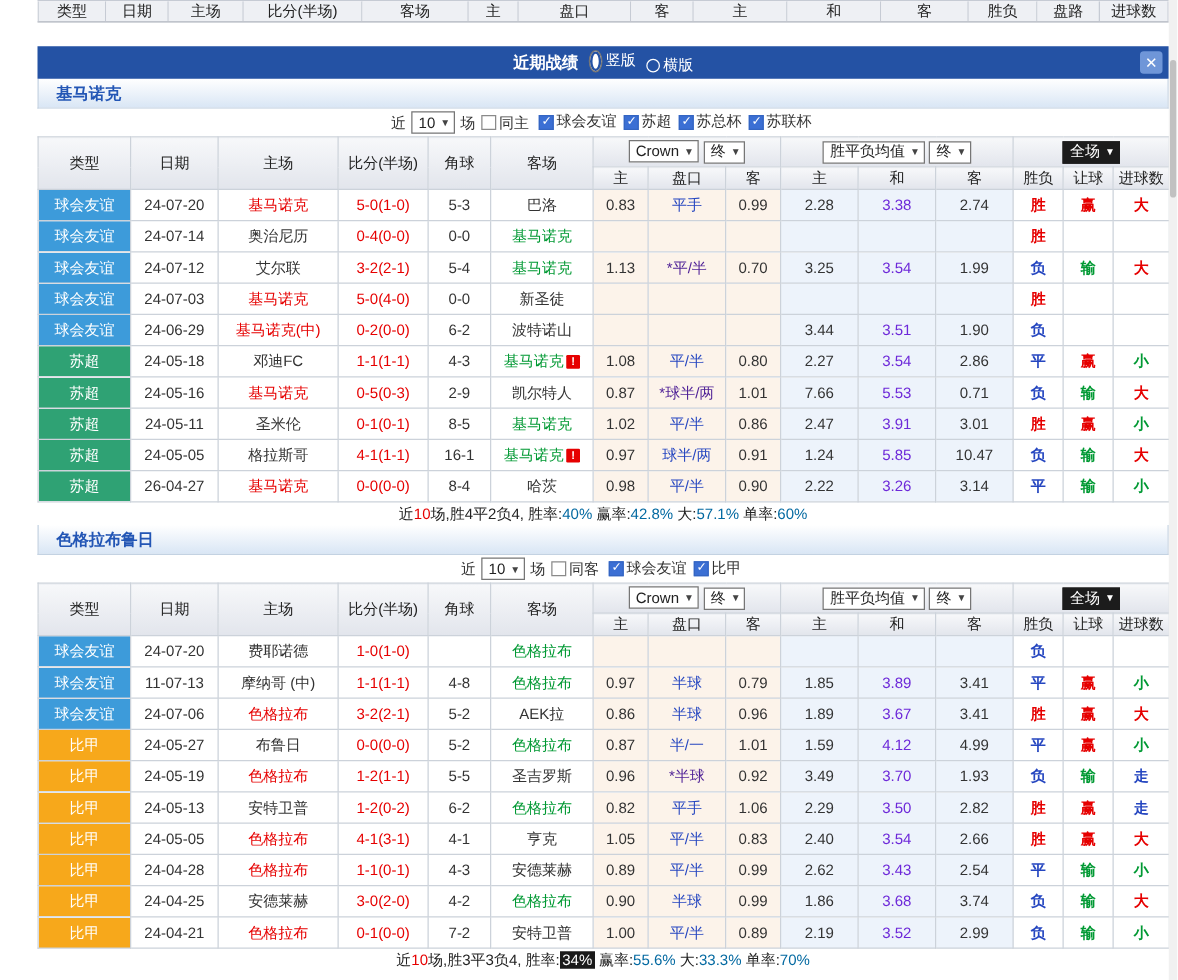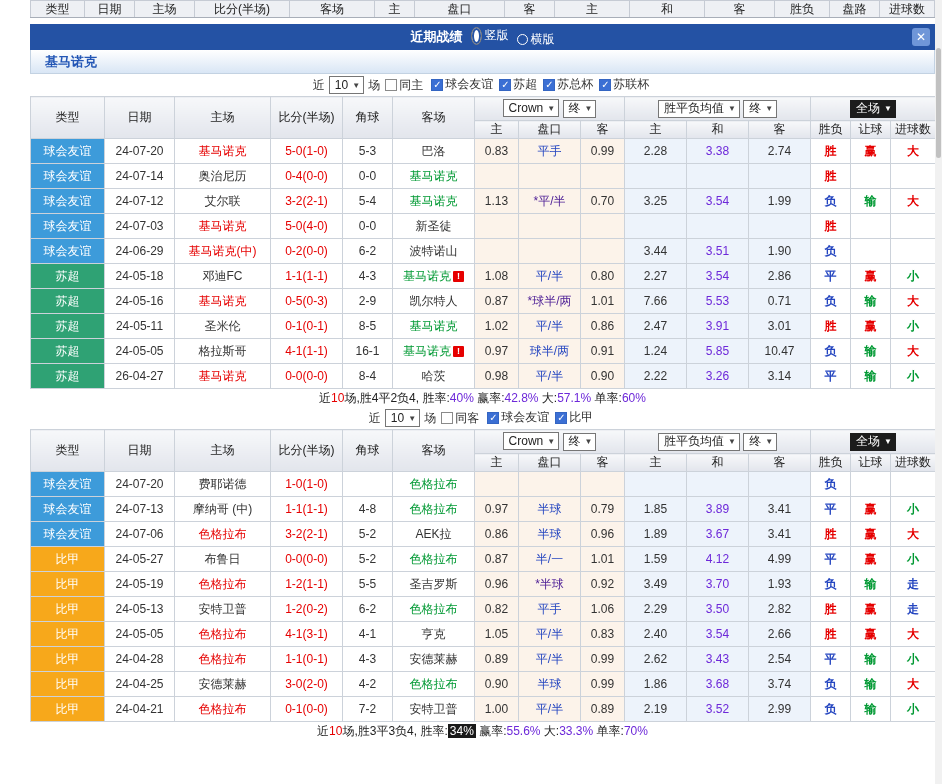--- a/index.html
+++ b/index.html
@@ -6,21 +6,21 @@
   html,body{width:942px;height:784px;overflow:hidden;background:#fff;position:relative;font-size:12px;color:#333}
   .page{position:absolute;left:30px;top:0;width:905px}
 
   
   .strip{display:flex;height:18px;overflow:hidden;border-bottom:1px solid #a8aeb8;border-top:1px solid #c6cbd4}
   .strip span{display:flex;align-items:center;justify-content:center;background:#eef0f4;color:#222;
     border-right:1px solid #c6cbd4;height:100%;overflow:hidden;white-space:nowrap;font-size:12px}
   .strip span:first-child{border-left:1px solid #c6cbd4}
 
   
-  .titlebar{height:26px;margin-top:6px;background:#2452a4;color:#fff;display:flex;align-items:center;justify-content:center;position:relative}
+  .titlebar{height:26px;margin-top:19px;background:#2452a4;color:#fff;display:flex;align-items:center;justify-content:center;position:relative}
   .titlebar .title{font-weight:bold;font-size:13px}
   .viewopt{display:inline-flex;align-items:center;margin-left:8px;cursor:pointer}
   .radio{width:11px;height:11px;border:1px solid #fff;border-radius:50%;display:inline-block;margin-right:3px;background:transparent}
   .radio.sel{background:#fff;box-shadow:inset 0 0 0 2px #2452a4, inset 0 0 0 5px #fff}
   .close{position:absolute;right:5px;top:4px;width:18px;height:18px;background:#6f96d8;color:#fff;font-weight:bold;
     text-align:center;line-height:18px;border-radius:3px;font-size:12px;cursor:pointer}
 
   
   .secbar{height:24px;background:linear-gradient(#ffffff,#d9e6f5);border:1px solid #c3d2e2;border-top:none;display:flex;align-items:center;padding-left:14px}
   .teamname{color:#2356b5;font-weight:bold;font-size:13px}
@@ -63,21 +63,21 @@
   td.res{font-weight:bold}
   td.res.red{color:#e60000}
   td.res.blue{color:#2546c0}
   td.res.green{color:#009933}
   .alert{display:inline-block;width:11px;height:11px;background:#e60000;color:#fff;font-weight:bold;
     line-height:11px;font-size:9px;margin-left:2px;border-radius:1px;vertical-align:1px}
 
   
   .summary{height:18px;display:flex;align-items:center;justify-content:center;font-size:12px;white-space:pre}
   .summary .k{color:#222}
-  .summary .b{color:#6d28d9}
+  .summary .b{color:#0369a1}
   .summary .r{color:#e60000}
   .summary .hl{background:#1a1a1a;color:#fff;padding:0 2px}
 
   
   .sbar{position:absolute;right:0;top:0;width:7px;height:784px;background:#f1f1f1}
   .sthumb{position:absolute;left:1px;top:48px;width:5px;height:110px;background:#c1c1c1;border-radius:3px}
 </style>
 </head>
 <body>
 
@@ -374,20 +374,23 @@
           <td class="odds cool drawv">3.26</td>
           <td class="odds cool">3.14</td>
           <td class="res blue">平</td>
           <td class="res green">输</td>
           <td class="res green">小</td>
         </tr>
       </tbody>
   </table>
   <div class="summary" id="summary0"><span class="k">近</span><span class="r">10</span><span class="k">场,胜4平2负4, 胜率:</span><span class="b">40%</span><span class="k"> 赢率:</span><span class="b">42.8%</span><span class="k"> 大:</span><span class="b">57.1%</span><span class="k"> 单率:</span><span class="b">60%</span></div>
 
+  <div class="secbar">
+    <span class="teamname">色格拉布鲁日</span>
+  </div>
   <div class="filter">
     <span>近</span>
     <span class="sel">
       <span>10</span>
         <span class="arr">▼</span>
     </span>
     <span>场</span>
     <span class="cbwrap">
       <span class="cb"></span>
       <span>同客</span>
@@ -479,21 +482,21 @@
           <td class="odds warm"></td>
           <td class="odds cool"></td>
           <td class="odds cool drawv"></td>
           <td class="odds cool"></td>
           <td class="res blue">负</td>
           <td class="res"></td>
           <td class="res"></td>
         </tr>
         <tr>
           <td class="type-badge lg-friendly">球会友谊</td>
-          <td class="">24-07-13</td>
+          <td class="">11-07-13</td>
           <td class="team">摩纳哥 (中)</td>
           <td class="score">1-1(1-1)</td>
           <td class="">4-8</td>
           <td class="team green">色格拉布</td>
           <td class="odds warm">0.97</td>
           <td class="odds warm blue">半球</td>
           <td class="odds warm">0.79</td>
           <td class="odds cool">1.85</td>
           <td class="odds cool drawv">3.89</td>
           <td class="odds cool">3.41</td>

